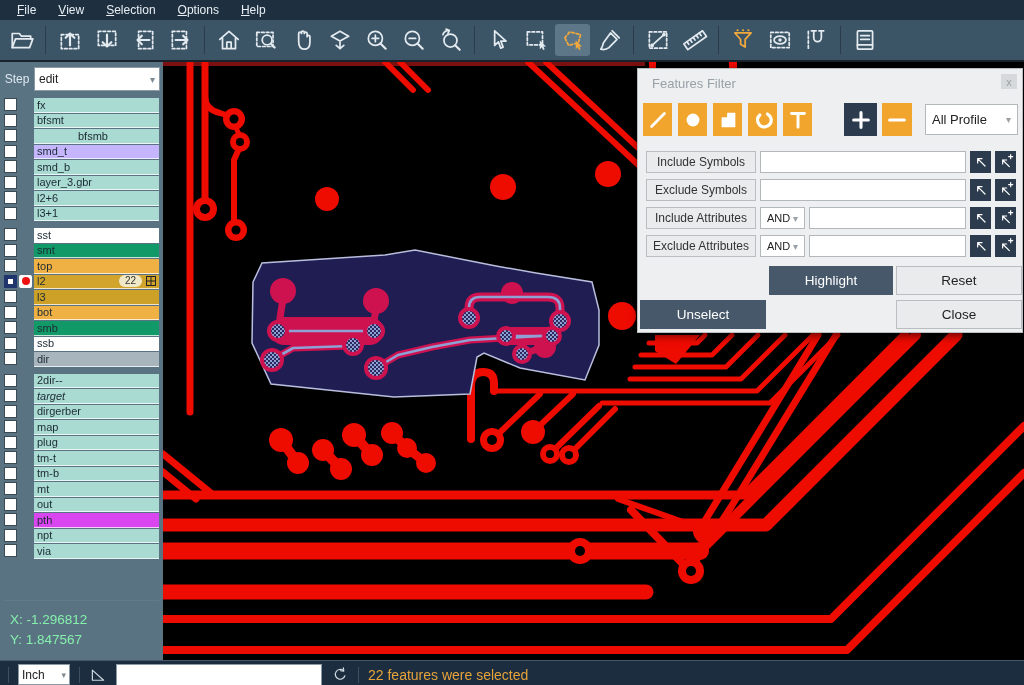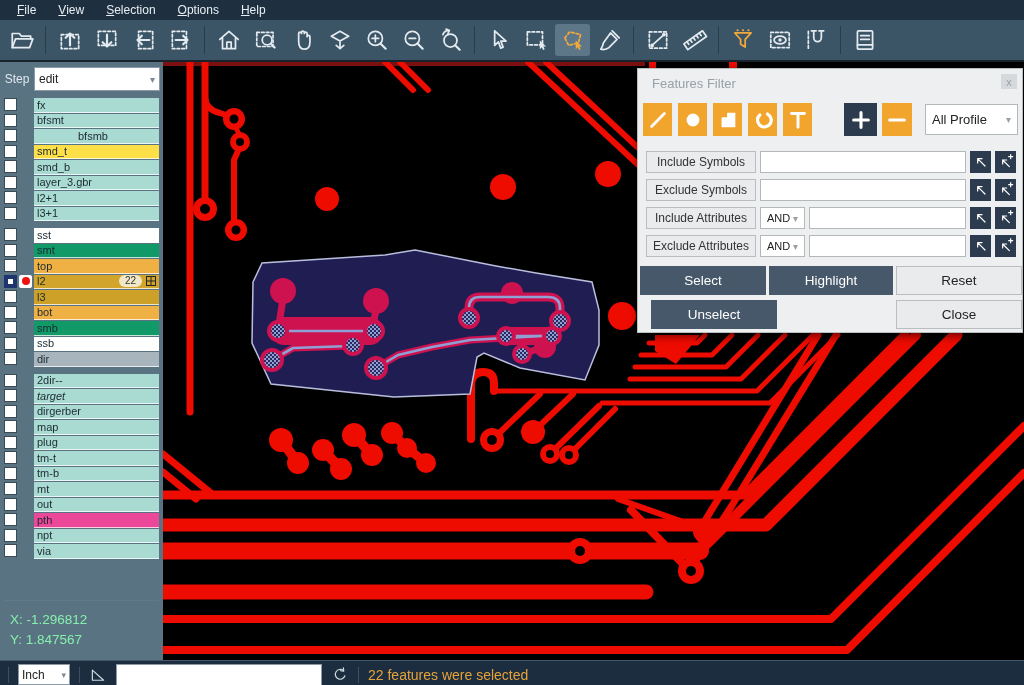--- a/index.html
+++ b/index.html
@@ -266,21 +266,21 @@
         <div class="layer-row">
           <span class="cb"></span>
           <span class="dotslot"></span>
           <div class="lcell" style="background: rgb(169, 219, 210); padding-left: 44px;">
             <span>bfsmb</span>
           </div>
         </div>
         <div class="layer-row">
           <span class="cb"></span>
           <span class="dotslot"></span>
-          <div class="lcell" style="background: #fde047;">
+          <div class="lcell" style="background: #c4b5fd;">
             <span>smd_t</span>
           </div>
         </div>
         <div class="layer-row">
           <span class="cb"></span>
           <span class="dotslot"></span>
           <div class="lcell" style="background: rgb(169, 219, 210);">
             <span>smd_b</span>
           </div>
         </div>
@@ -288,21 +288,21 @@
           <span class="cb"></span>
           <span class="dotslot"></span>
           <div class="lcell" style="background: rgb(169, 219, 210);">
             <span>layer_3.gbr</span>
           </div>
         </div>
         <div class="layer-row">
           <span class="cb"></span>
           <span class="dotslot"></span>
           <div class="lcell" style="background: rgb(169, 219, 210);">
-            <span>l2+1</span>
+            <span>l2+6</span>
           </div>
         </div>
         <div class="layer-row">
           <span class="cb"></span>
           <span class="dotslot"></span>
           <div class="lcell" style="background: rgb(169, 219, 210);">
             <span>l3+1</span>
           </div>
         </div>
         <div class="lsep"></div>
@@ -439,21 +439,21 @@
         <div class="layer-row">
           <span class="cb"></span>
           <span class="dotslot"></span>
           <div class="lcell" style="background: rgb(169, 219, 210);">
             <span>out</span>
           </div>
         </div>
         <div class="layer-row">
           <span class="cb"></span>
           <span class="dotslot"></span>
-          <div class="lcell" style="background: #ec4899;">
+          <div class="lcell" style="background: #d946ef;">
             <span>pth</span>
           </div>
         </div>
         <div class="layer-row">
           <span class="cb"></span>
           <span class="dotslot"></span>
           <div class="lcell" style="background: rgb(169, 219, 210);">
             <span>npt</span>
           </div>
         </div>
@@ -704,24 +704,23 @@
     <svg width="16" height="16" viewBox="0 0 24 24">
         <path d="M18,18 L7,7 M7,7 H13.5 M7,7 V13.5"></path>
       </svg>
     </div>
   <div class="navbtn" style="left:357px;top:166px">
     <svg width="16" height="16" viewBox="0 0 24 24">
         <path d="M17,19 L7,9 M7,9 H13 M7,9 V15 M16,4 H22 M19,1 V7"></path>
       </svg>
     </div>
 
-  <div class="abtn dark" style="left:2px;top:197px;width:126px">Select</div>
   <div class="abtn dark" style="left:131px;top:197px;width:124px">Highlight</div>
   <div class="abtn light" style="left:258px;top:197px;width:126px">Reset</div>
-  <div class="abtn dark" style="left:13px;top:231px;width:126px">Unselect</div>
+  <div class="abtn dark" style="left:2px;top:231px;width:126px">Unselect</div>
   <div class="abtn light" style="left:258px;top:231px;width:126px">Close</div>
 </div>
 
 <div class="statusbar">
   <div class="ssep"></div>
   <div class="sselect">
     <span>Inch</span>
     <span class="chev">▾</span>
   </div>
   <div class="ssep"></div>

